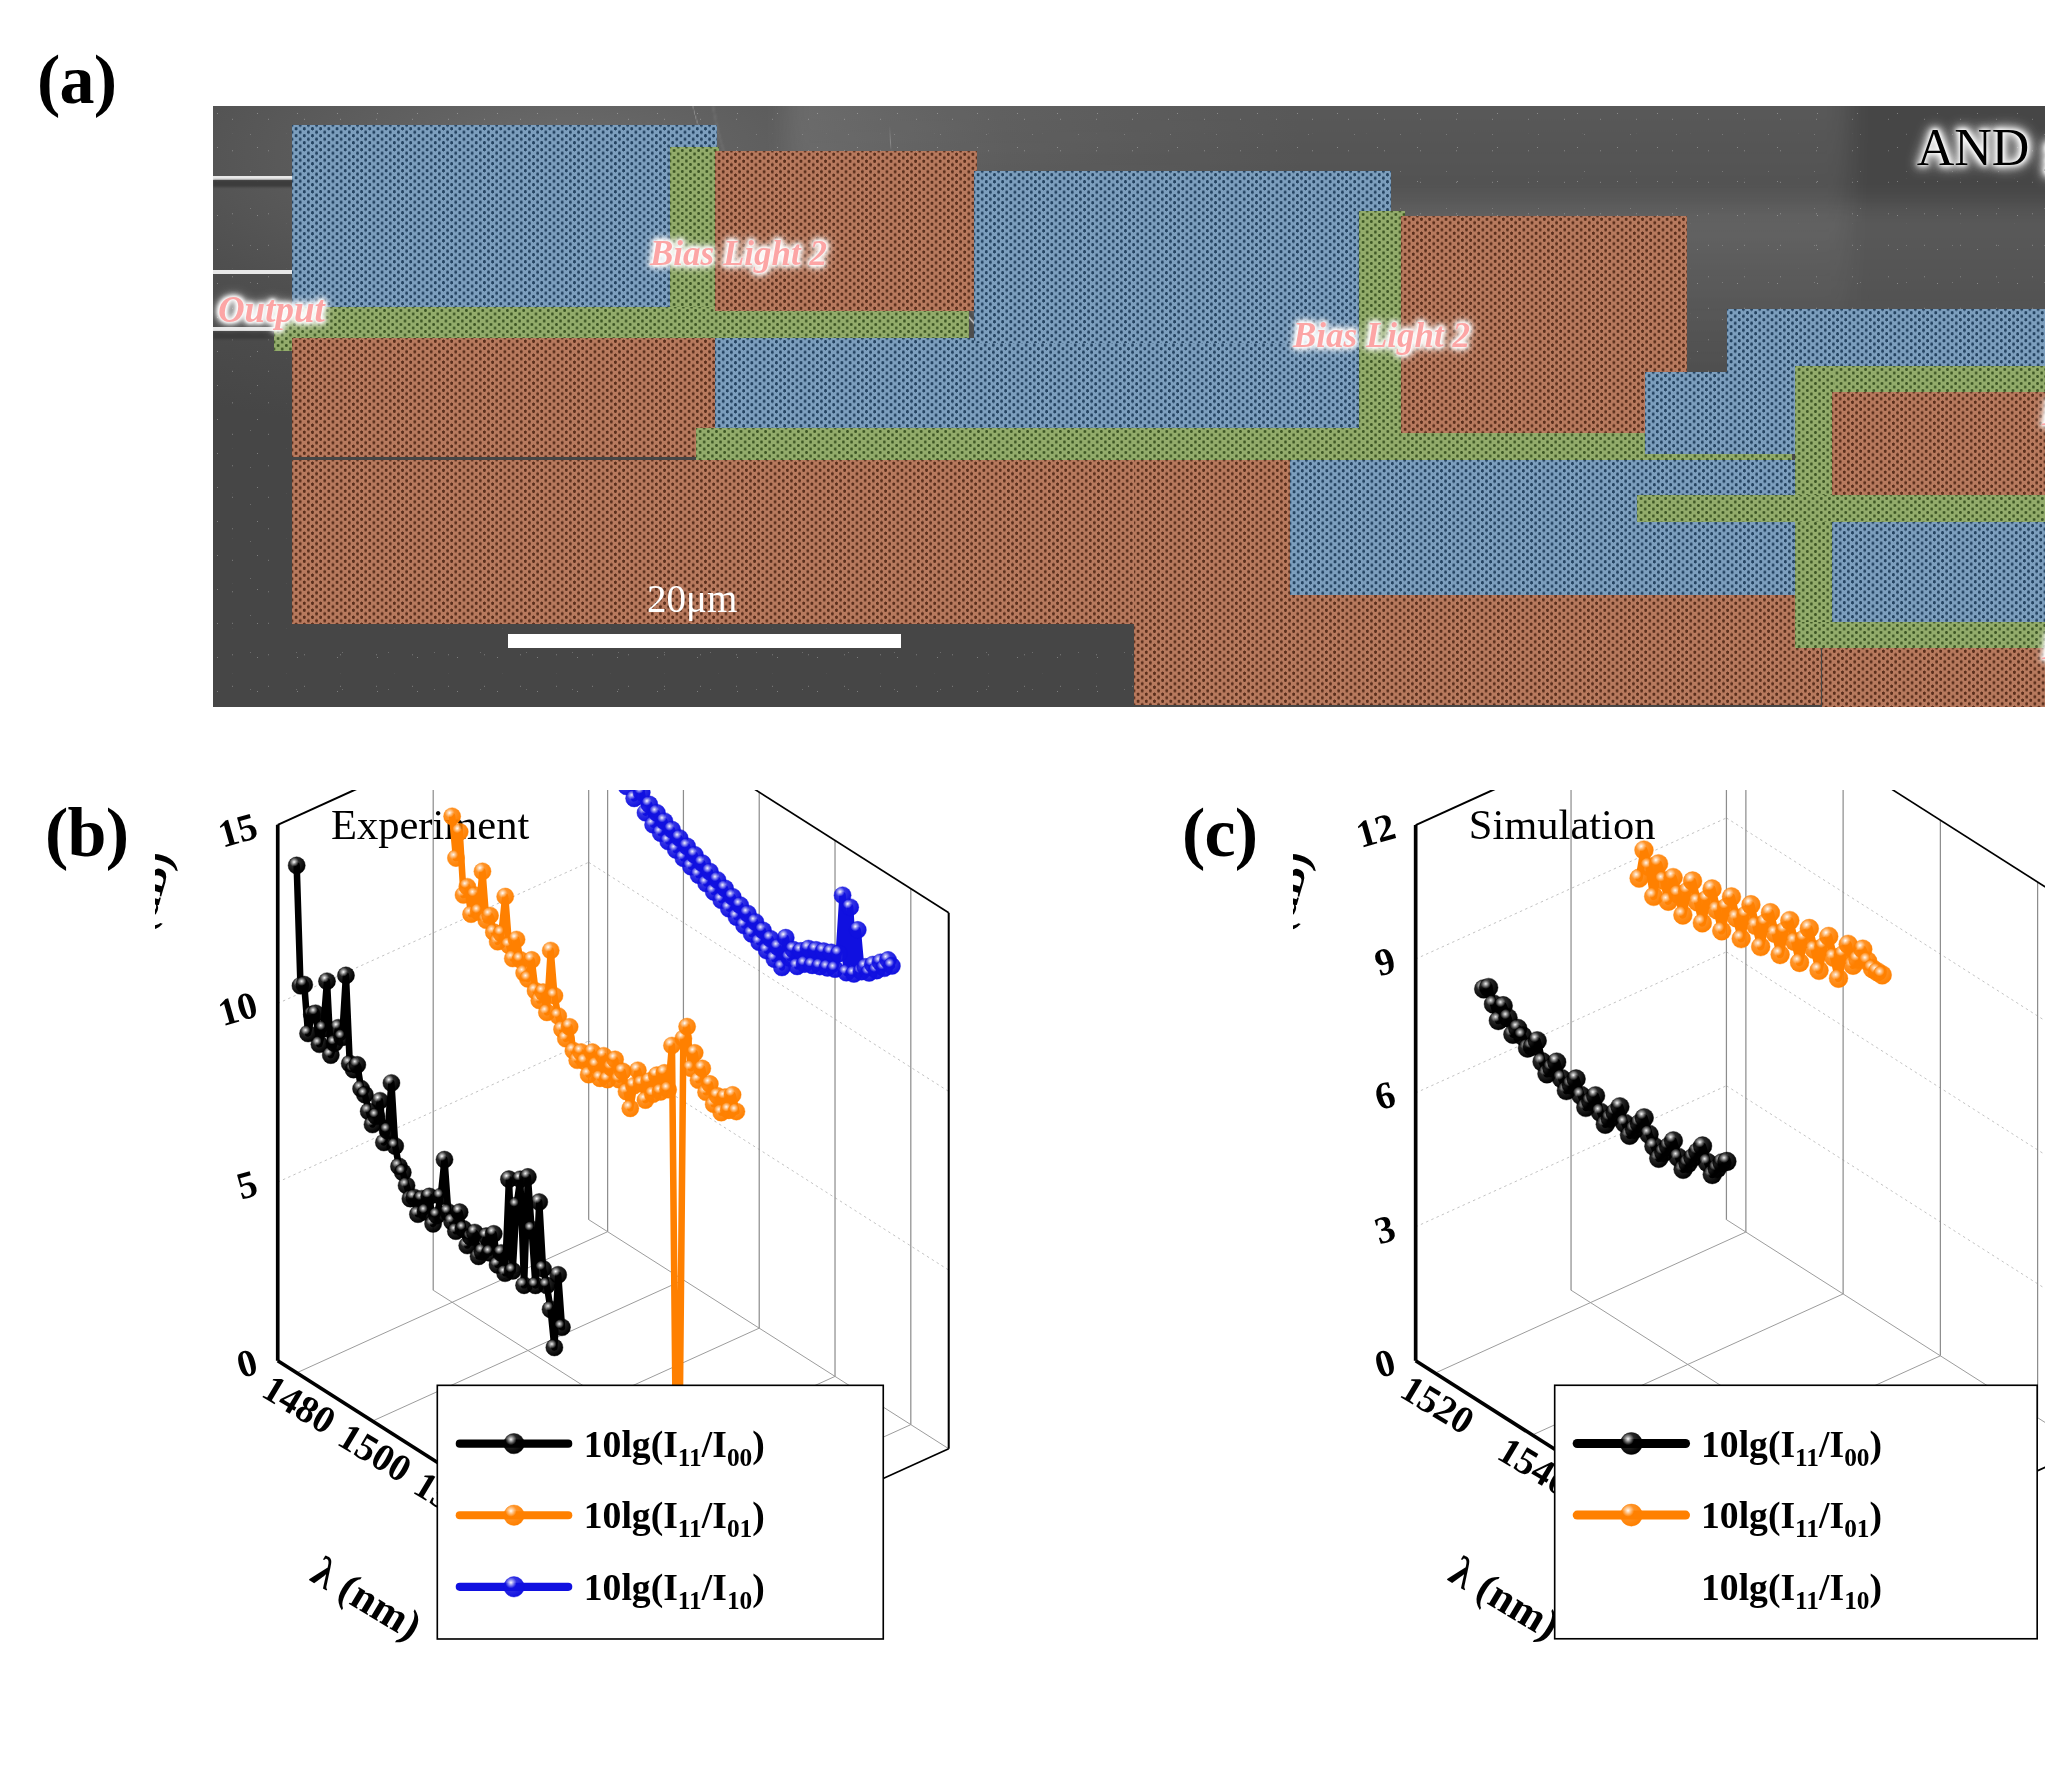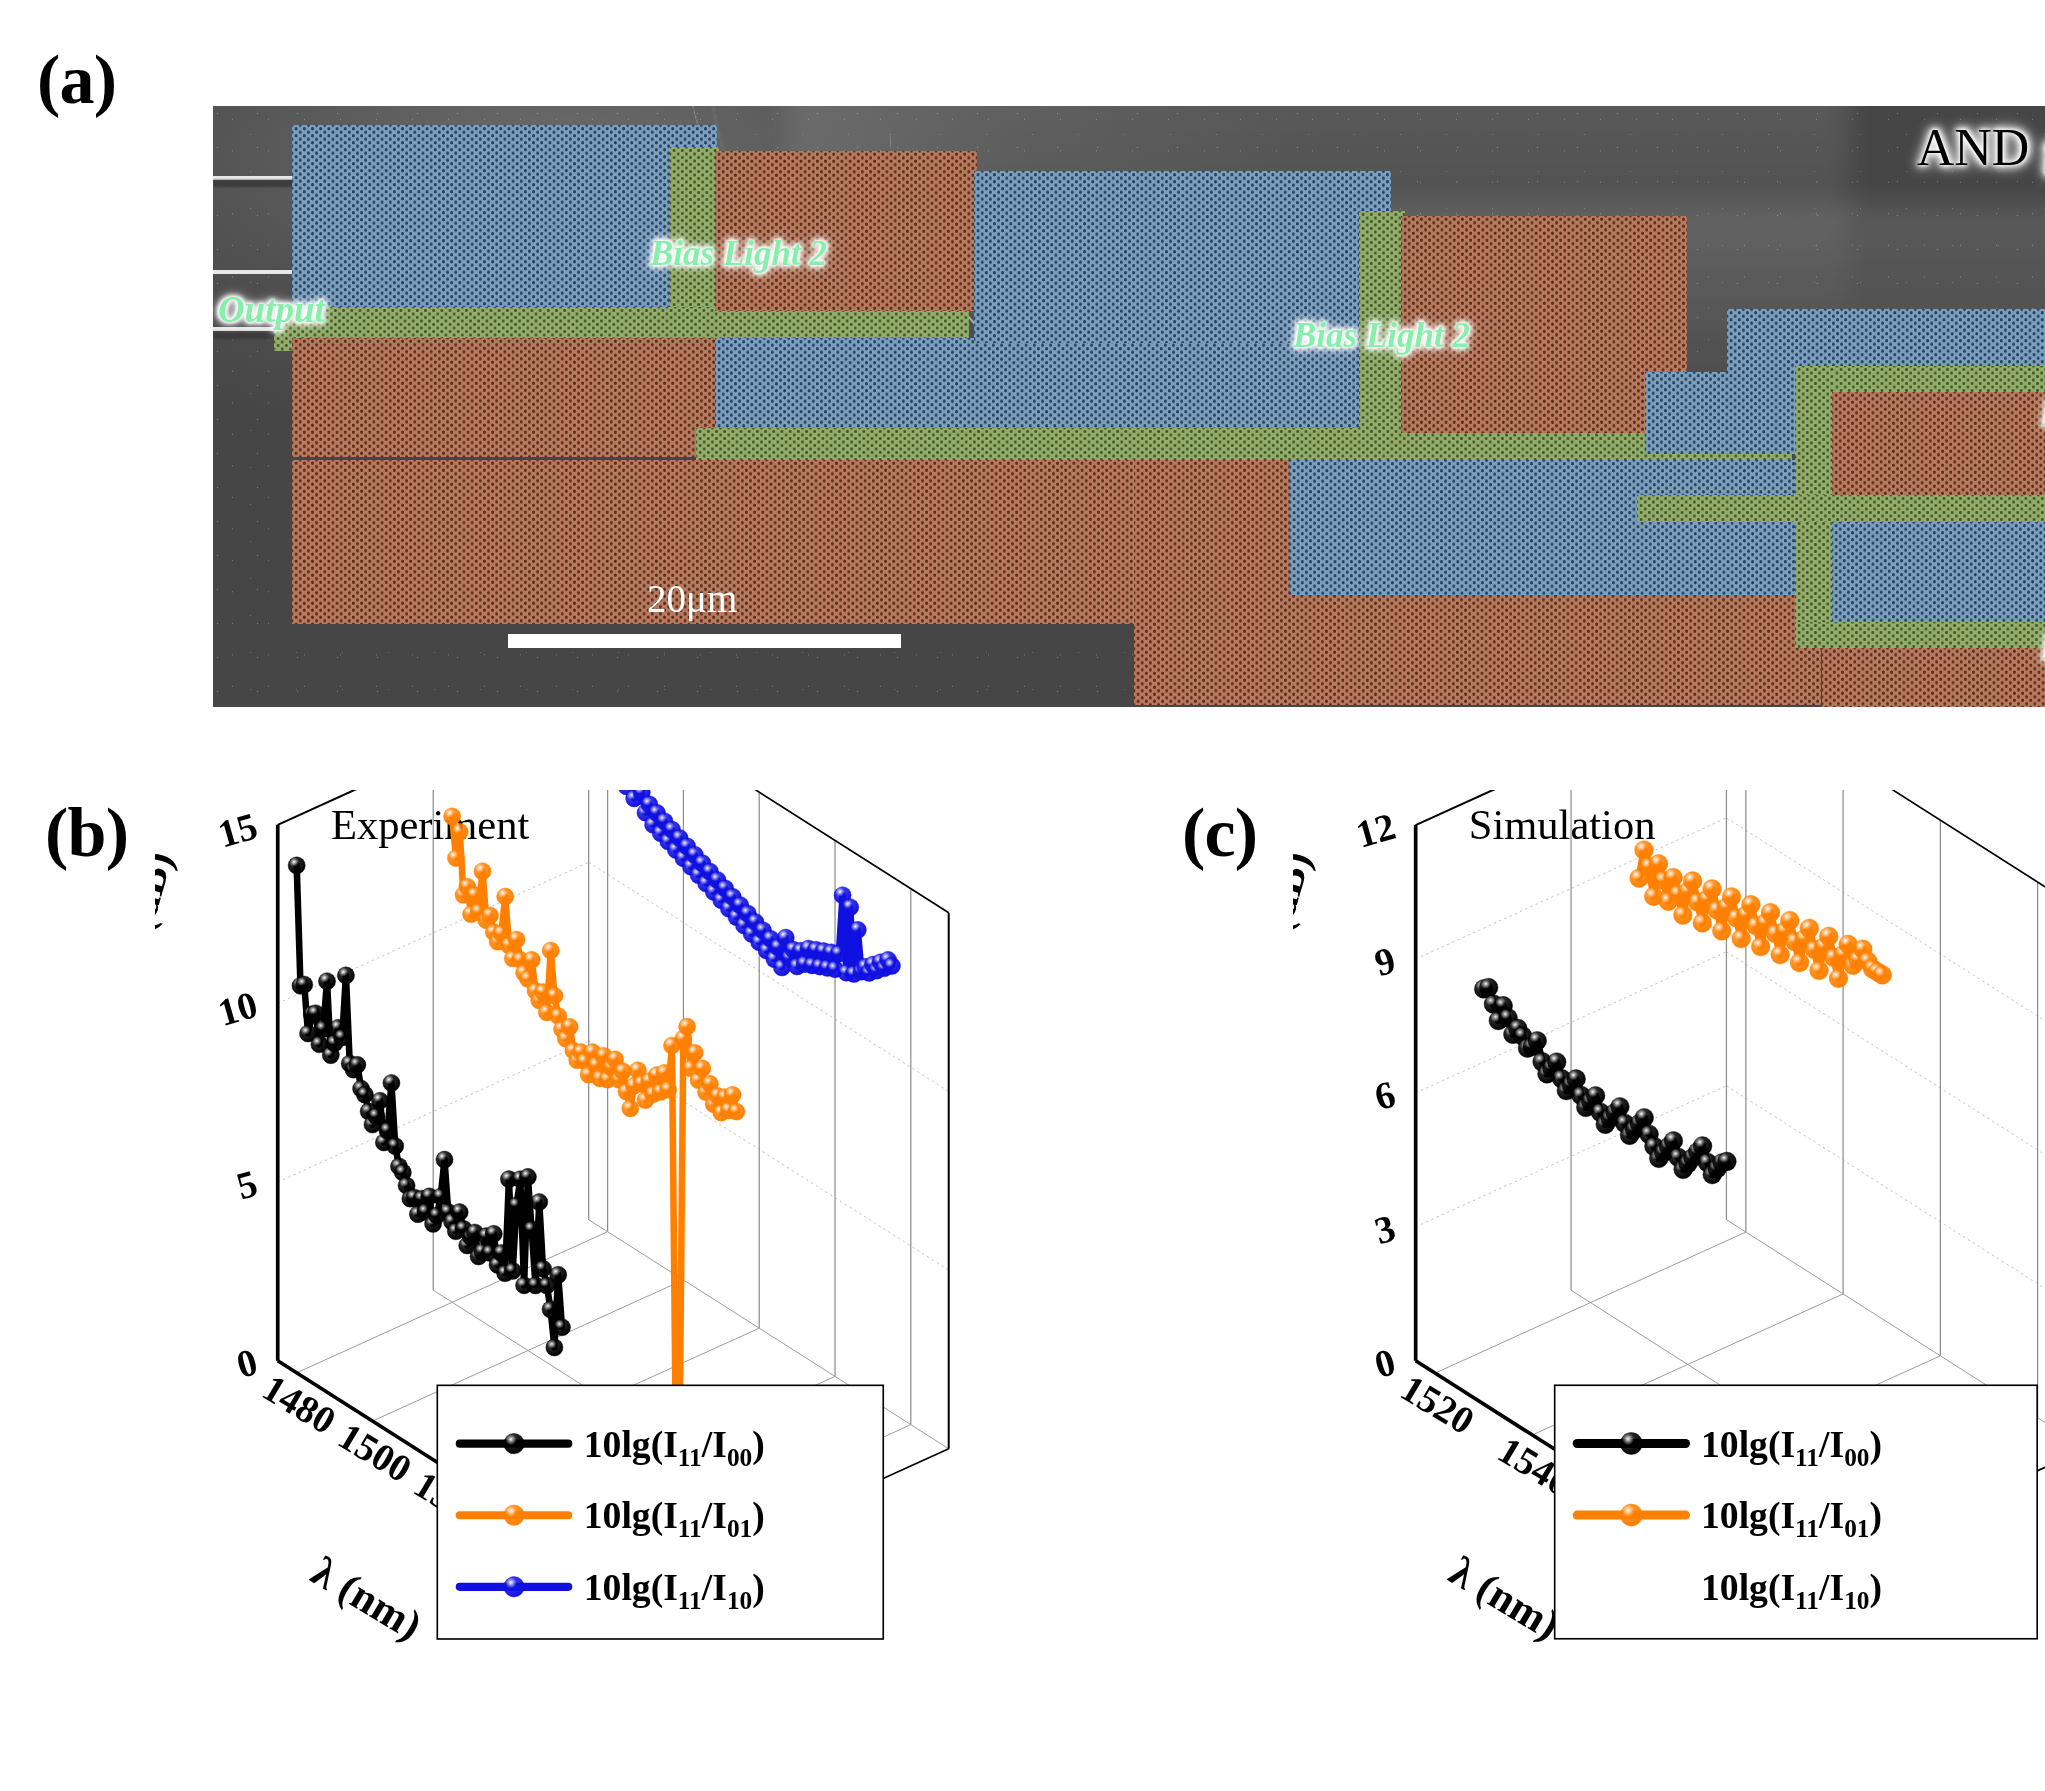--- a/index.html
+++ b/index.html
@@ -61,21 +61,21 @@
   .pc-brown{background:#b87a5e;}
   .pc-brown::after{background-image:
        radial-gradient(circle at 50% 45%, rgba(75,35,18,.85) 0 1.5px, transparent 1.8px),
        radial-gradient(circle at 50% 45%, rgba(75,35,18,.85) 0 1.5px, transparent 1.8px);}
   .pc-green{background:#93ac6b;}
   .pc-green::after{background-image:
        radial-gradient(circle at 50% 50%, rgba(40,66,20,.8) 0 1.2px, transparent 1.6px),
        radial-gradient(circle at 50% 50%, rgba(40,66,20,.8) 0 1.2px, transparent 1.6px);}
 
   .sem-label{position:absolute;font-family:"Liberation Serif",serif;font-style:italic;
-             font-weight:bold;color:#86efac;white-space:nowrap;line-height:1;
+             font-weight:bold;color:#fca5a5;white-space:nowrap;line-height:1;
              text-shadow:0 0 6.5px #fff,0 0 6.5px #fff,0 0 9px #fff,0 0 12.3px #fff,
                          0 0 4.9px #fff,0 0 3.3px #fff,0 0 2.5px #fff;}
   #and-gate-title{position:absolute;right:49px;top:16.4px;font-family:"Liberation Serif",serif;
      font-size:52px;color:#000;white-space:nowrap;line-height:1;
      text-shadow:0 0 8.2px #fff,0 0 8.2px #fff,0 0 12.3px #fff,0 0 16.4px #fff,0 0 5.7px #fff,0 0 3.3px #fff;}
   #scalebar-text{position:absolute;left:434px;top:470px;color:#fff;font-size:39px;
      font-family:"Liberation Serif",serif;white-space:nowrap;}
   #scalebar-bar{position:absolute;left:295px;top:528px;width:393px;height:14px;background:#fff;}
 
   

